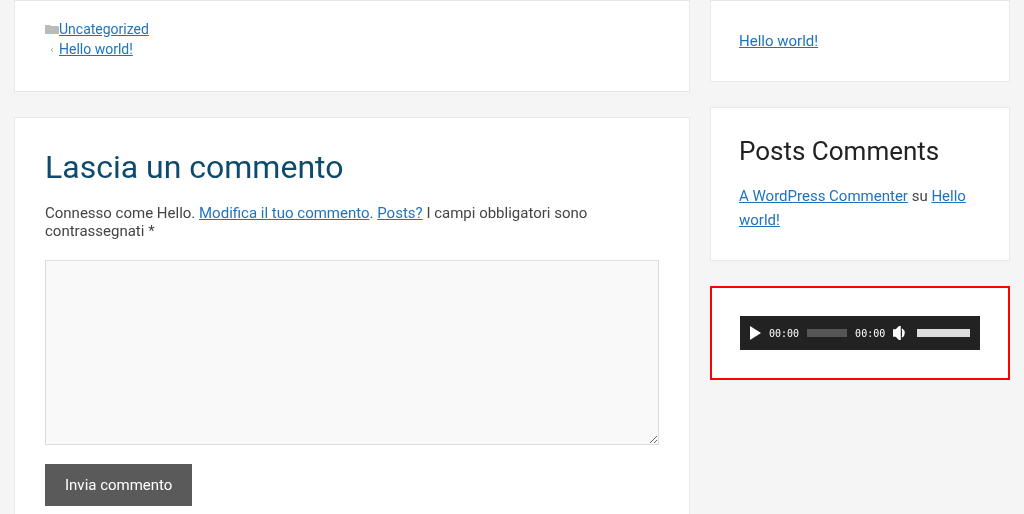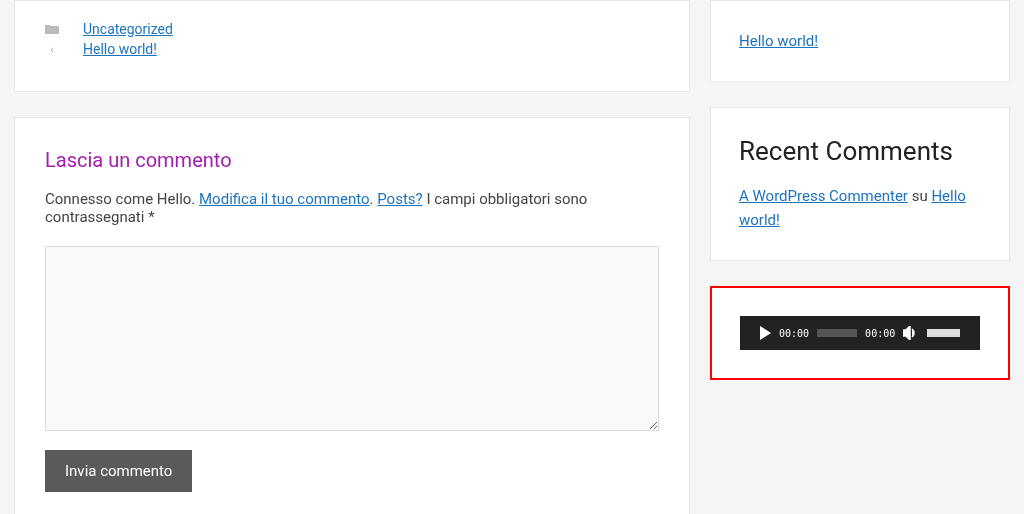--- a/index.html
+++ b/index.html
@@ -30,40 +30,40 @@
       border: 1px solid #e8e8e8;
       padding: 30px;
       margin-bottom: 25px;
     }
     .meta-section {
       padding: 20px 30px 30px 30px;
     }
     .meta-row {
       display: flex;
       align-items: center;
-      gap: 24px;
+      gap: 0;
       margin-bottom: 4px;
       font-size: 14px;
     }
     .meta-icon {
       color: #aaa;
       width: 14px;
       display: inline-flex;
       align-items: center;
       justify-content: center;
     }
     a {
       color: #1e73be;
       text-decoration: underline;
     }
     .comment-title {
-      font-size: 20px;
+      font-size: 32px;
       font-weight: 400;
       margin-bottom: 18px;
-      color: #a21caf;
+      color: #0c4a6e;
     }
     .comment-meta {
       font-size: 15px;
       margin-bottom: 20px;
       color: #444;
     }
     .comment-textarea {
       width: 100%;
       height: 185px;
       background: #f9f9f9;
@@ -100,21 +100,21 @@
     }
     .audio-card {
       border: 2px solid red;
       padding: 40px 28px;
     }
     .audio-player {
       background: #222;
       height: 34px;
       display: flex;
       align-items: center;
-      padding: 0 20px;
+      padding: 0 10px;
       gap: 8px;
     }
     .audio-play {
       width: 0;
       height: 0;
       border-top: 7px solid transparent;
       border-bottom: 7px solid transparent;
       border-left: 11px solid #fff;
       cursor: pointer;
     }
@@ -179,21 +179,21 @@
   </div>
 
   <div class="sidebar">
     <div class="card">
       <div class="sidebar-text">
         <a href="#">Hello world!</a>
       </div>
     </div>
 
     <div class="card">
-      <h2 class="sidebar-title">Recent Comments</h2>
+      <h2 class="sidebar-title">Posts Comments</h2>
       <div class="sidebar-text">
         <a href="#">A WordPress Commenter</a><span> su </span><a href="#">Hello world!</a>
       </div>
     </div>
 
     <div class="card audio-card">
       <div class="audio-player">
         <div class="audio-play"></div>
         <span class="audio-time">00:00</span>
         <div class="audio-progress"></div>

